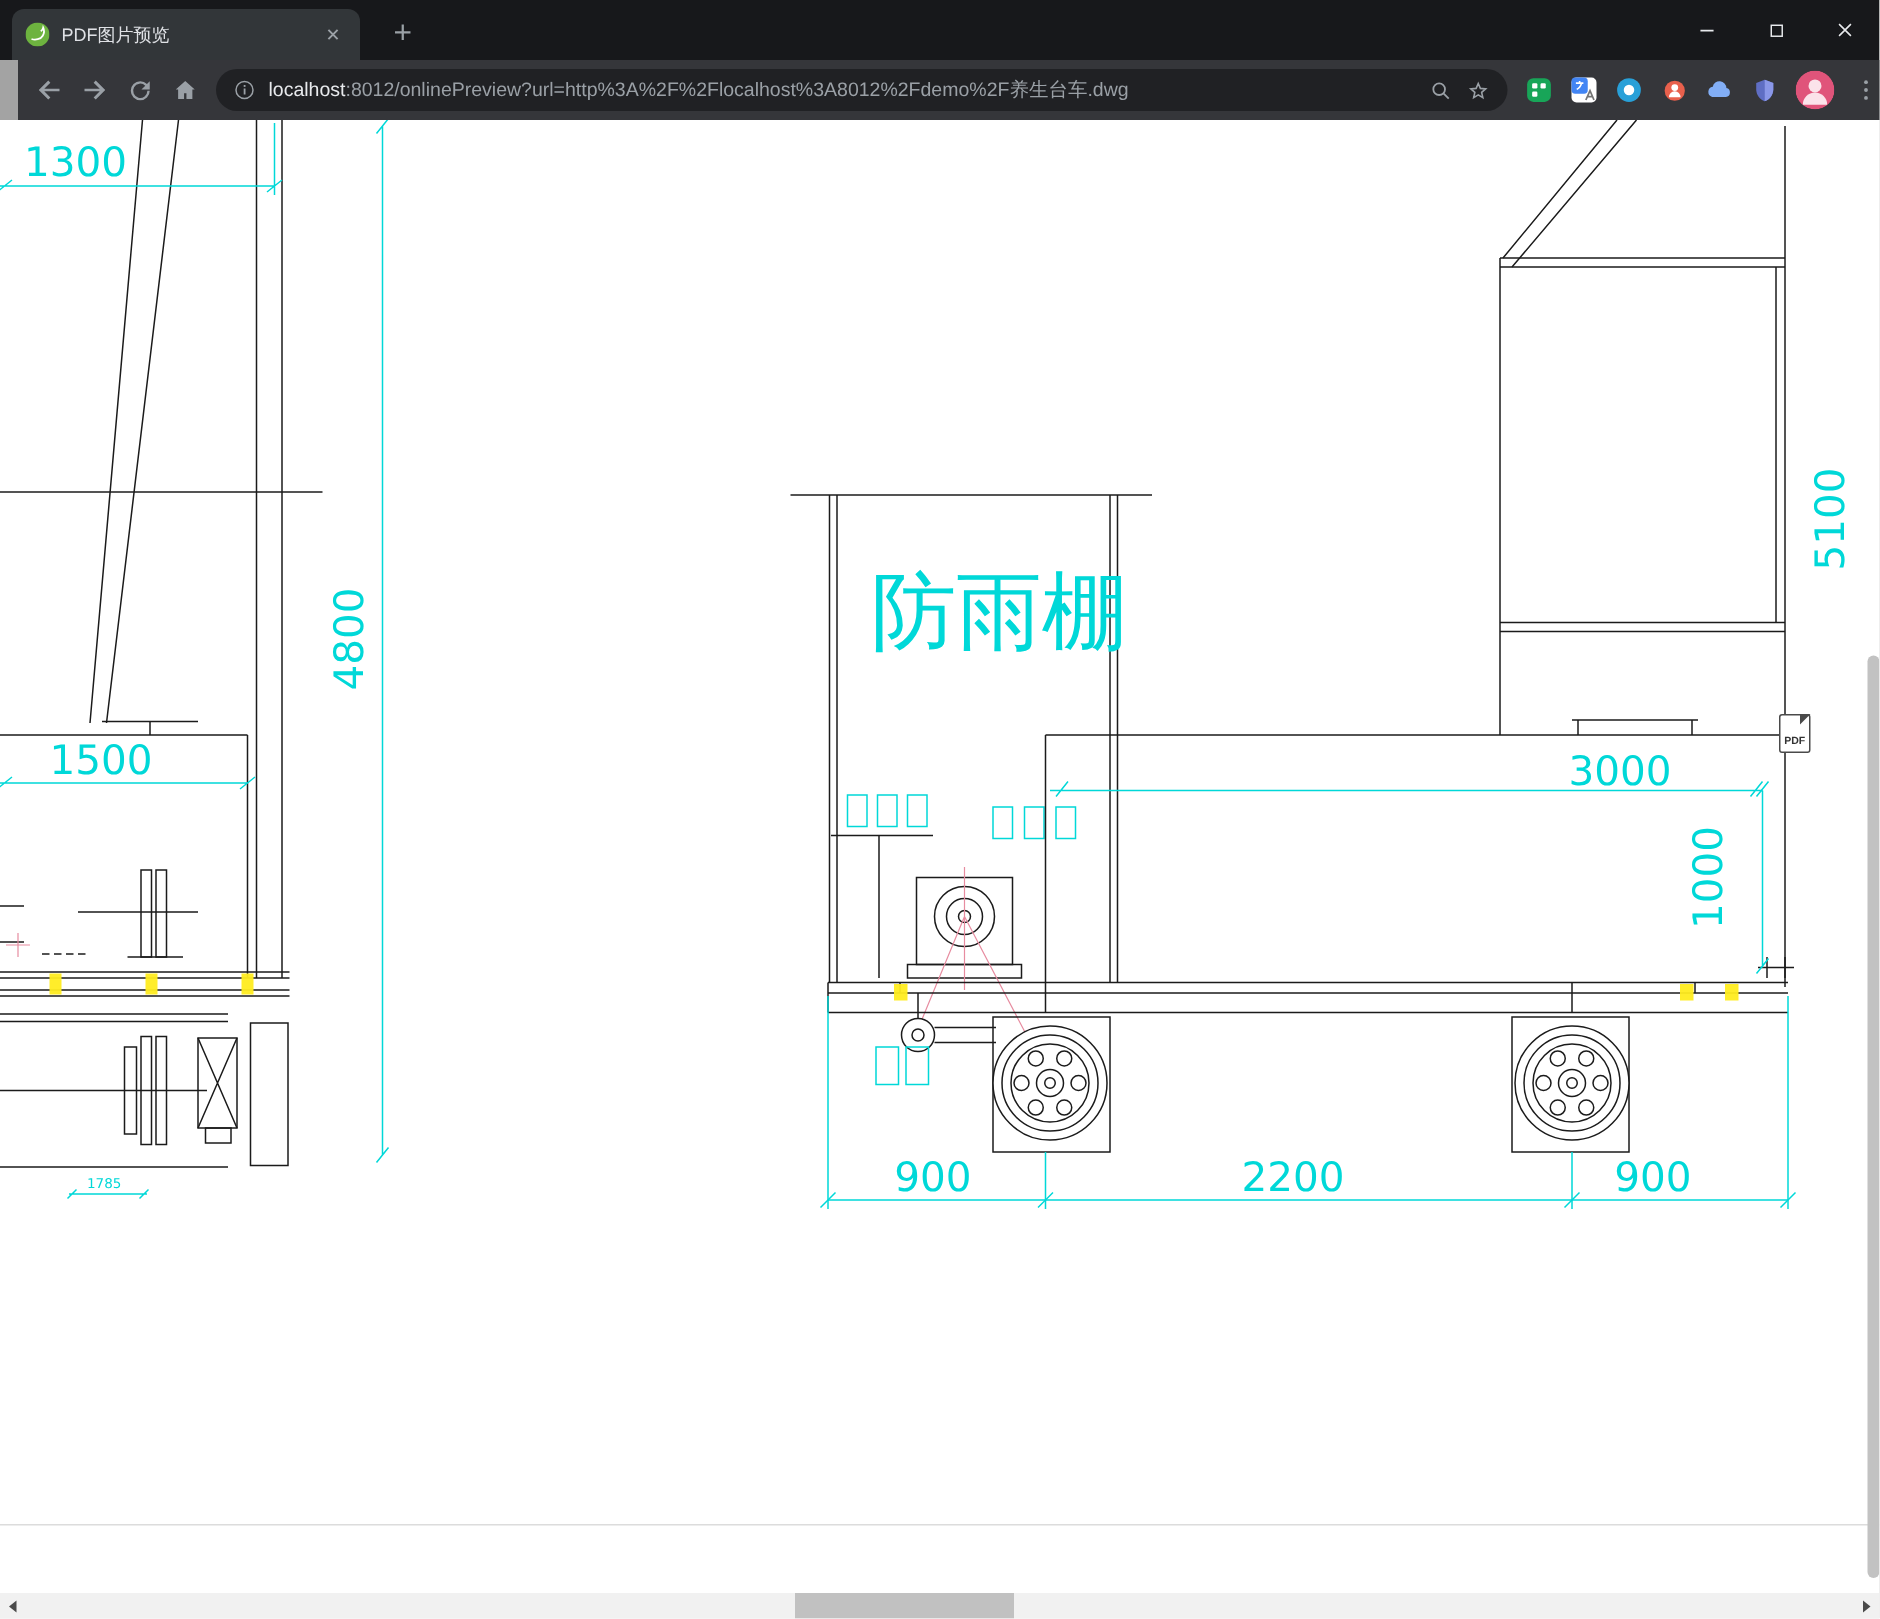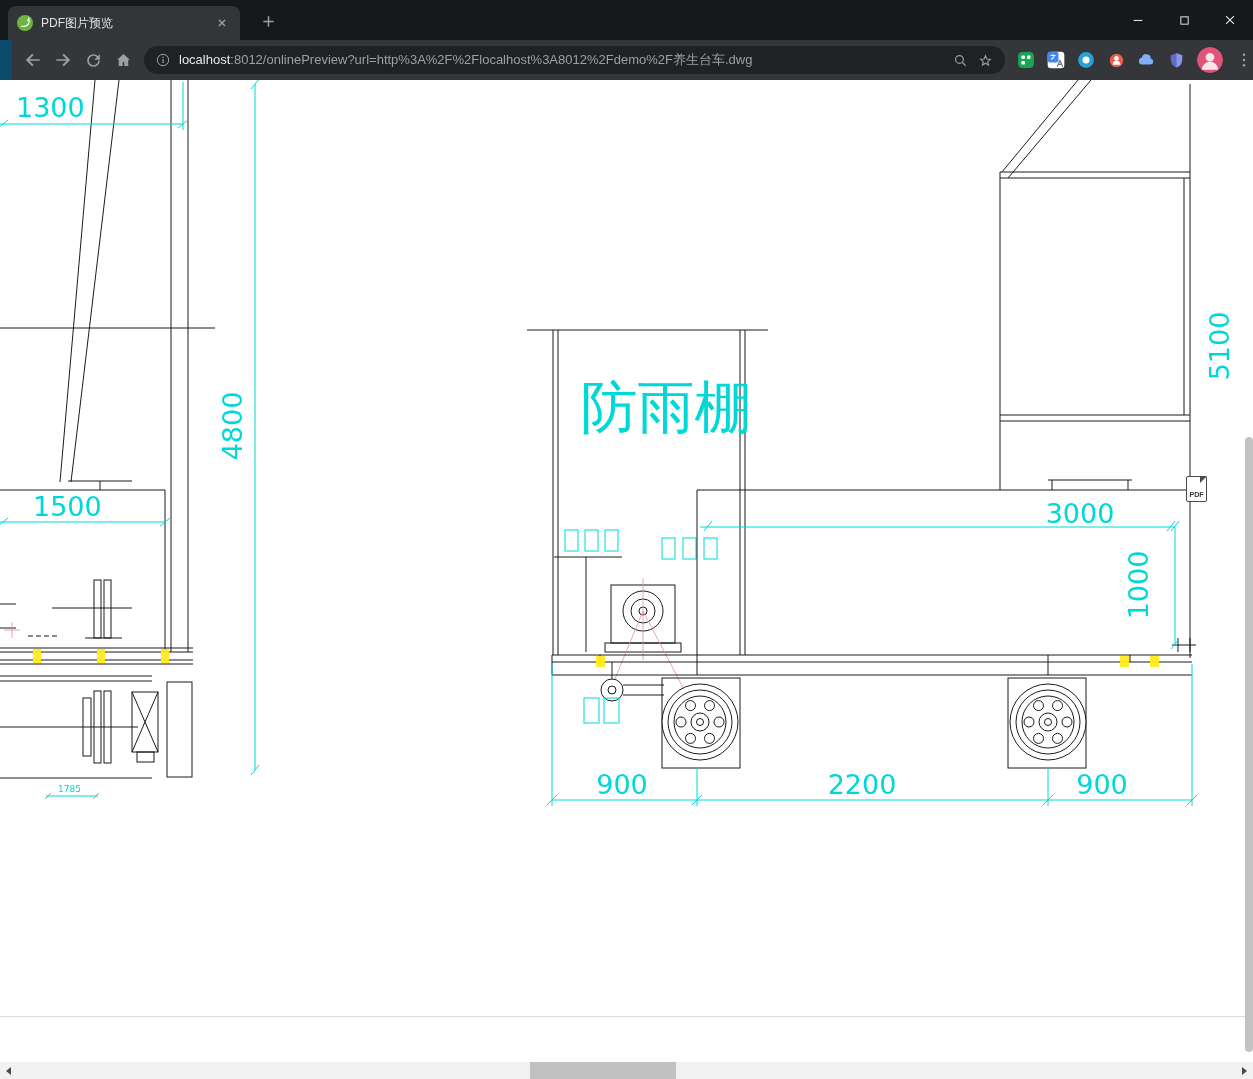--- a/index.html
+++ b/index.html
@@ -1,18 +1,18 @@
 <!DOCTYPE html>
 <html><head>
 <meta charset="utf-8">
 <style>
   * { margin:0; padding:0; box-sizing:border-box; }
   html,body { width:1253px; height:1079px; overflow:hidden; background:#fff;
               font-family:"Liberation Sans","DejaVu Sans",sans-serif; }
-  .window { position:relative; width:1253px; height:1079px; background:#0c4a6e; }
+  .window { position:relative; width:1253px; height:1079px; background:#a3a3a3; }
 
   
   .tabstrip { position:absolute; top:0; left:0; width:1253px; height:40px; background:#17181b; }
   .tab { position:absolute; left:8px; bottom:0; width:232px; height:34px; background:#323639;
          border-radius:8px 8px 0 0; display:flex; align-items:center; padding:0 9px; gap:8px; }
   .favicon { width:16px; height:16px; flex:0 0 auto; }
   .tab-title { color:#dfe1e5; font-size:12px; white-space:nowrap; overflow:hidden; flex:1; }
   .tab-close { width:18px; height:18px; border-radius:50%; display:flex; align-items:center; justify-content:center; flex:0 0 auto; }
   .newtab { position:absolute; left:254px; bottom:5px; width:28px; height:28px; border-radius:50%;
             display:flex; align-items:center; justify-content:center; }

